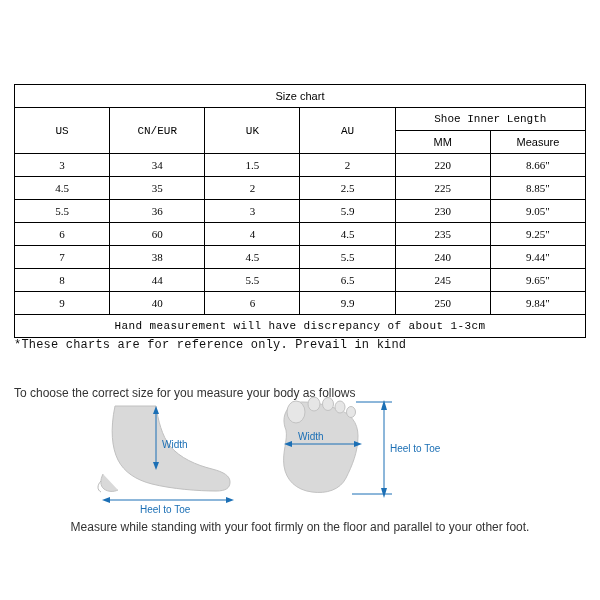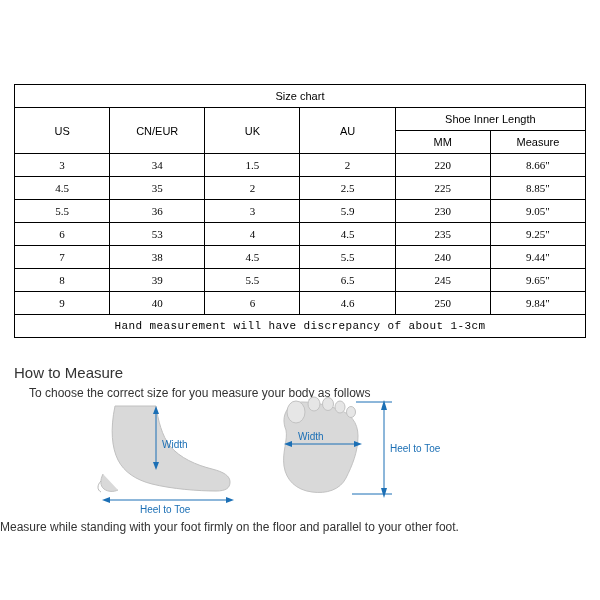--- a/index.html
+++ b/index.html
@@ -49,21 +49,21 @@
     border: 1px solid #000000;
     border-bottom: none !important;
     font-weight: bold;
     font-size: 12px;
     font-family: "Liberation Sans", sans-serif;
     height: 24px;
   }
   .head-cell {
     font-weight: bold;
     font-size: 12px;
-    font-family: Liberation Sans, sans-serif;
+    font-family: Liberation Mono, monospace;
     height: 22px;
   }
   .sub-head {
     font-weight: normal;
     font-size: 10px;
     font-family: "Liberation Sans", sans-serif;
     height: 20px;
   }
   .data-cell {
     font-size: 11px;
@@ -91,40 +91,40 @@
   }
   .how-title {
     position: absolute;
     left: 14px;
     top: 364px;
     font-size: 15px;
     color: #333333;
   }
   .how-sub {
     position: absolute;
-    left: 29px;
+    left: 14px;
     top: 386px;
     font-size: 12px;
     color: #333333;
   }
 
   
   .diagram {
     position: absolute;
     left: 40px;
     top: 396px;
     width: 520px;
     height: 120px;
   }
   .caption {
     position: absolute;
     left: 0;
     right: 0;
     top: 520px;
-    text-align: left;
+    text-align: center;
     font-size: 12px;
     color: #333333;
   }
   .diagram text {
     font-family: "Liberation Sans", sans-serif;
     font-size: 10px;
     fill: #1b6fb5;
   }
 </style>
 </head>
@@ -169,59 +169,59 @@
         <tr>
           <td class="data-cell">5.5</td>
           <td class="data-cell">36</td>
           <td class="data-cell">3</td>
           <td class="data-cell">5.9</td>
           <td class="data-cell">230</td>
           <td class="data-cell">9.05"</td>
         </tr>
         <tr>
           <td class="data-cell">6</td>
-          <td class="data-cell">53</td>
+          <td class="data-cell">60</td>
           <td class="data-cell">4</td>
           <td class="data-cell">4.5</td>
           <td class="data-cell">235</td>
           <td class="data-cell">9.25"</td>
         </tr>
         <tr>
           <td class="data-cell">7</td>
           <td class="data-cell">38</td>
           <td class="data-cell">4.5</td>
           <td class="data-cell">5.5</td>
           <td class="data-cell">240</td>
           <td class="data-cell">9.44"</td>
         </tr>
         <tr>
           <td class="data-cell">8</td>
-          <td class="data-cell">39</td>
+          <td class="data-cell">44</td>
           <td class="data-cell">5.5</td>
           <td class="data-cell">6.5</td>
           <td class="data-cell">245</td>
           <td class="data-cell">9.65"</td>
         </tr>
         <tr>
           <td class="data-cell">9</td>
           <td class="data-cell">40</td>
           <td class="data-cell">6</td>
-          <td class="data-cell">4.6</td>
+          <td class="data-cell">9.9</td>
           <td class="data-cell">250</td>
           <td class="data-cell">9.84"</td>
         </tr>
 
         <tr class="footnote-row">
           <td colspan="6">Hand measurement will have discrepancy of about 1-3cm</td>
         </tr>
       </tbody>
     </table>
   </div>
 
-  <div class="how-title">How to Measure</div>
+  <div class="reference-note">*These charts are for reference only. Prevail in kind</div>
   <div class="how-sub">To choose the correct size for you measure your body as follows</div>
 
   <div class="diagram">
     <svg width="520" height="120" viewBox="0 0 520 120">
 
       <g>
         <path d="M75 10 C 70 34, 72 52, 78 64 C 84 76, 96 84, 112 88 C 132 93, 158 95, 176 95 C 186 95, 190 92, 190 86 C 190 80, 184 76, 172 73 C 156 69, 140 62, 130 50 C 122 40, 118 24, 116 10 Z" fill="#d9d9d9" stroke="#c0c0c0" stroke-width="1"></path>
         <path d="M63 78 C 60 84, 60 90, 64 93 C 68 96, 74 96, 78 94" fill="#d9d9d9" stroke="#c0c0c0" stroke-width="1"></path>
         <path d="M61 85 C 57 89, 57 94, 61 96" fill="none" stroke="#b9b9b9" stroke-width="1"></path>
       </g>

